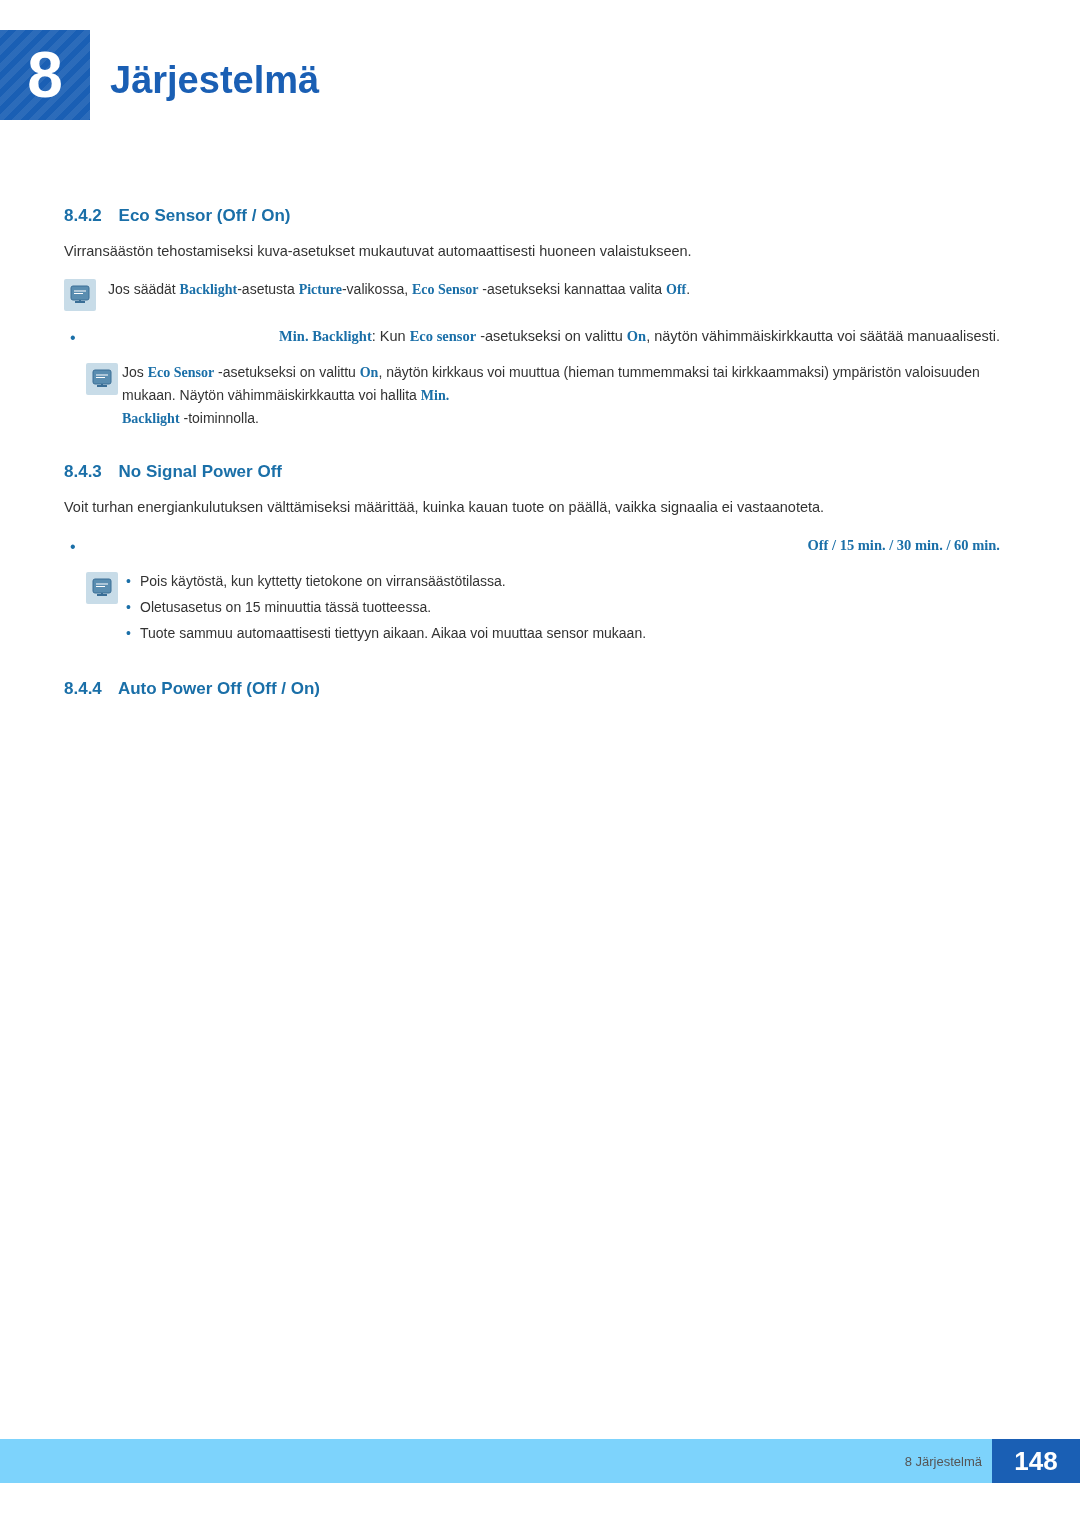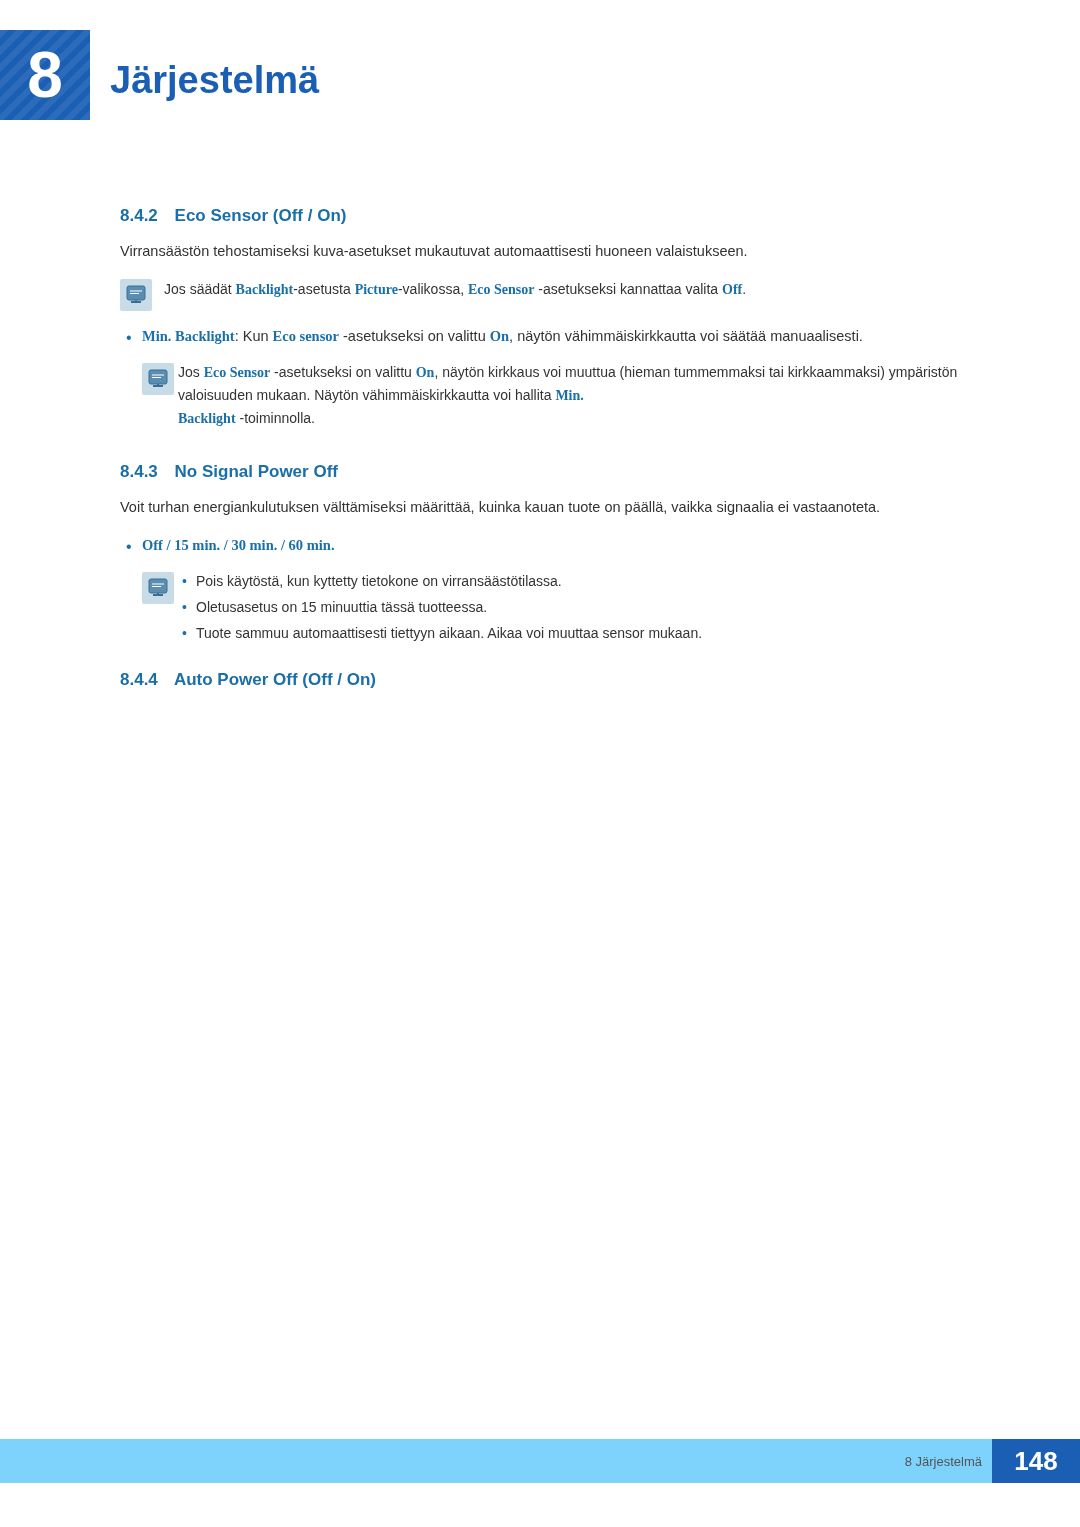--- a/index.html
+++ b/index.html
@@ -59,21 +59,21 @@
 
     .chapter-title {
       font-size: 38px;
       font-weight: 700;
       color: #1a5fb4;
       padding-top: 10px;
     }
 
     
     .content {
-      padding: 10px 80px 60px 120px;
+      padding: 10px 80px 60px 64px;
     }
 
     
     .section-heading {
       font-size: 17px;
       font-weight: 700;
       color: #1a6fa8;
       margin-bottom: 14px;
       margin-top: 36px;
     }
@@ -120,20 +120,21 @@
       font-size: 14px;
       line-height: 1.65;
       color: #333;
       flex: 1;
     }
 
     
     .bullet-list {
       list-style: none;
       margin: 5px 0 12px 0;
+      text-align: right;
     }
 
     .bullet-list li {
       padding-left: 22px;
       position: relative;
       font-size: 14.5px;
       line-height: 1.65;
       margin-bottom: 4px;
     }
 
@@ -302,21 +303,21 @@
           <line x1="5" y1="9.5" x2="14" y2="9.5" stroke="#fff" stroke-width="1.2"></line>
         </svg>
       </div>
       <ul class="sub-bullets">
         <li>Pois käytöstä, kun kyttetty tietokone on virransäästötilassa.</li>
         <li>Oletusasetus on 15 minuuttia tässä tuotteessa.</li>
         <li>Tuote sammuu automaattisesti tiettyyn aikaan. Aikaa voi muuttaa sensor mukaan.</li>
       </ul>
     </div>
 
-    <div class="section-heading" style="margin-top: 23px;">
+    <div class="section-heading" style="margin-top: 32px;">
       <span class="section-num">8.4.4</span>
       <span>Auto Power Off (Off / On)</span>
     </div>
 
 
   </div>
 
   <div class="footer">
     <span class="footer-text">8 Järjestelmä</span>
     <div class="footer-page">148</div>

